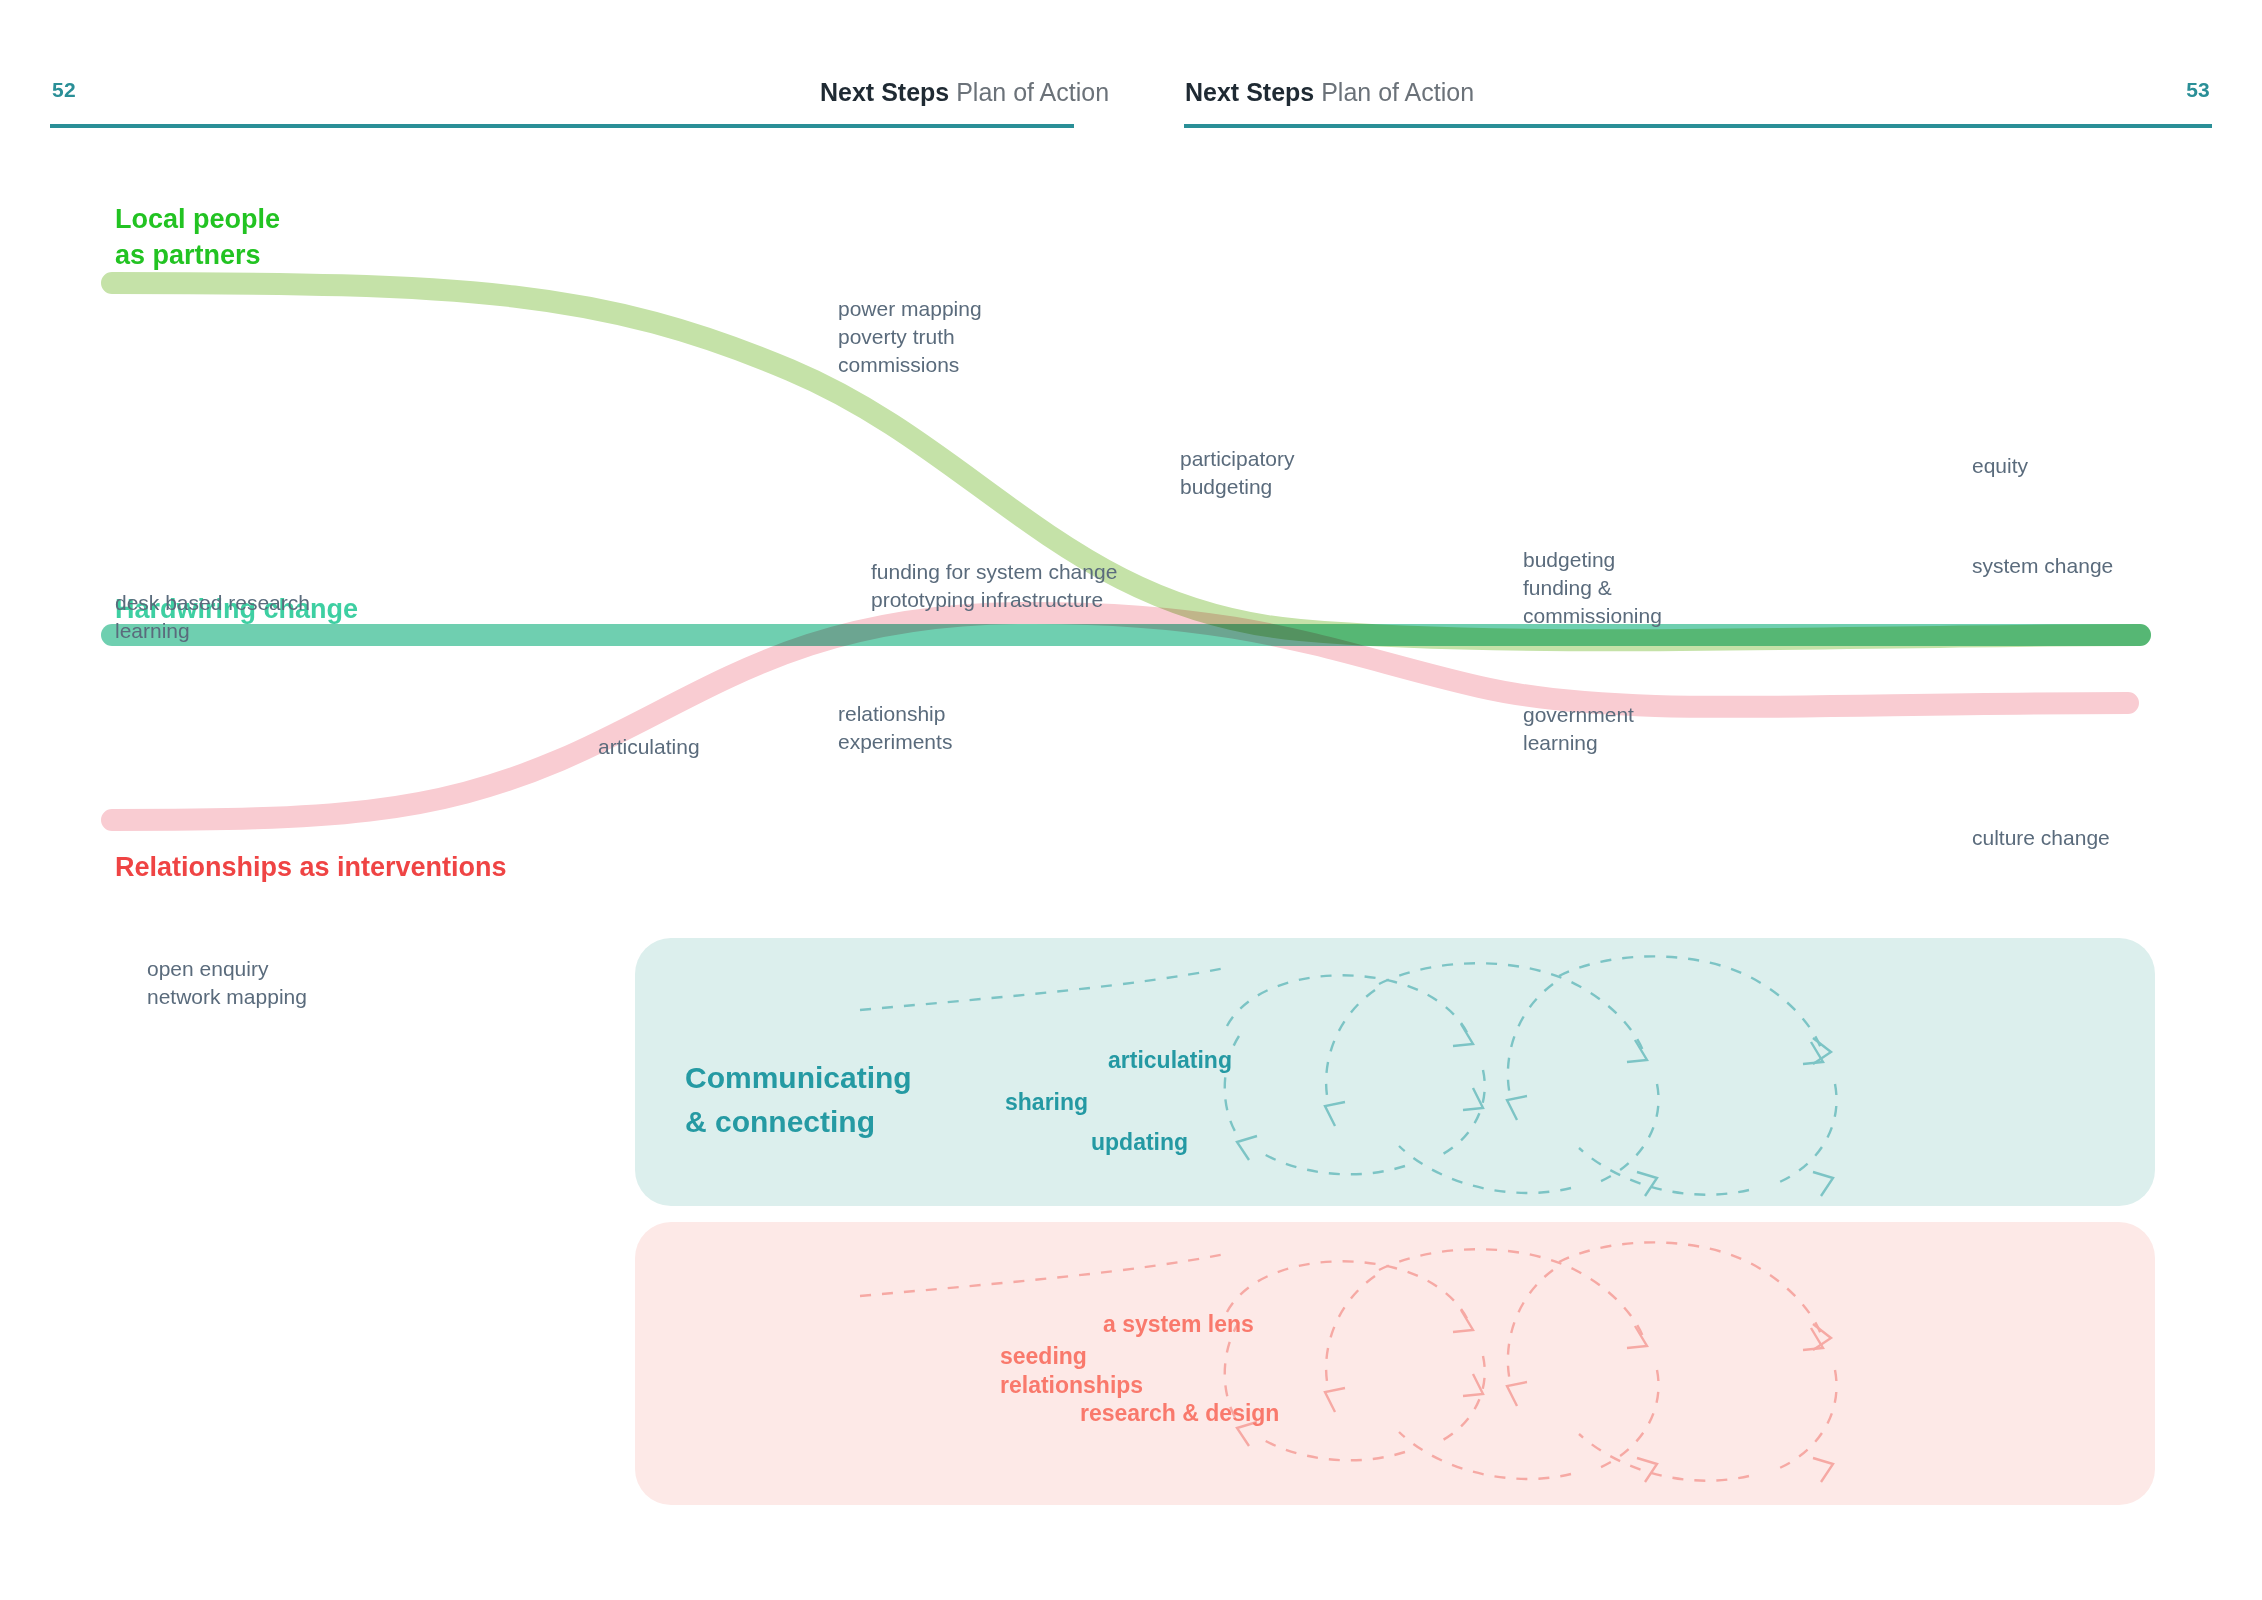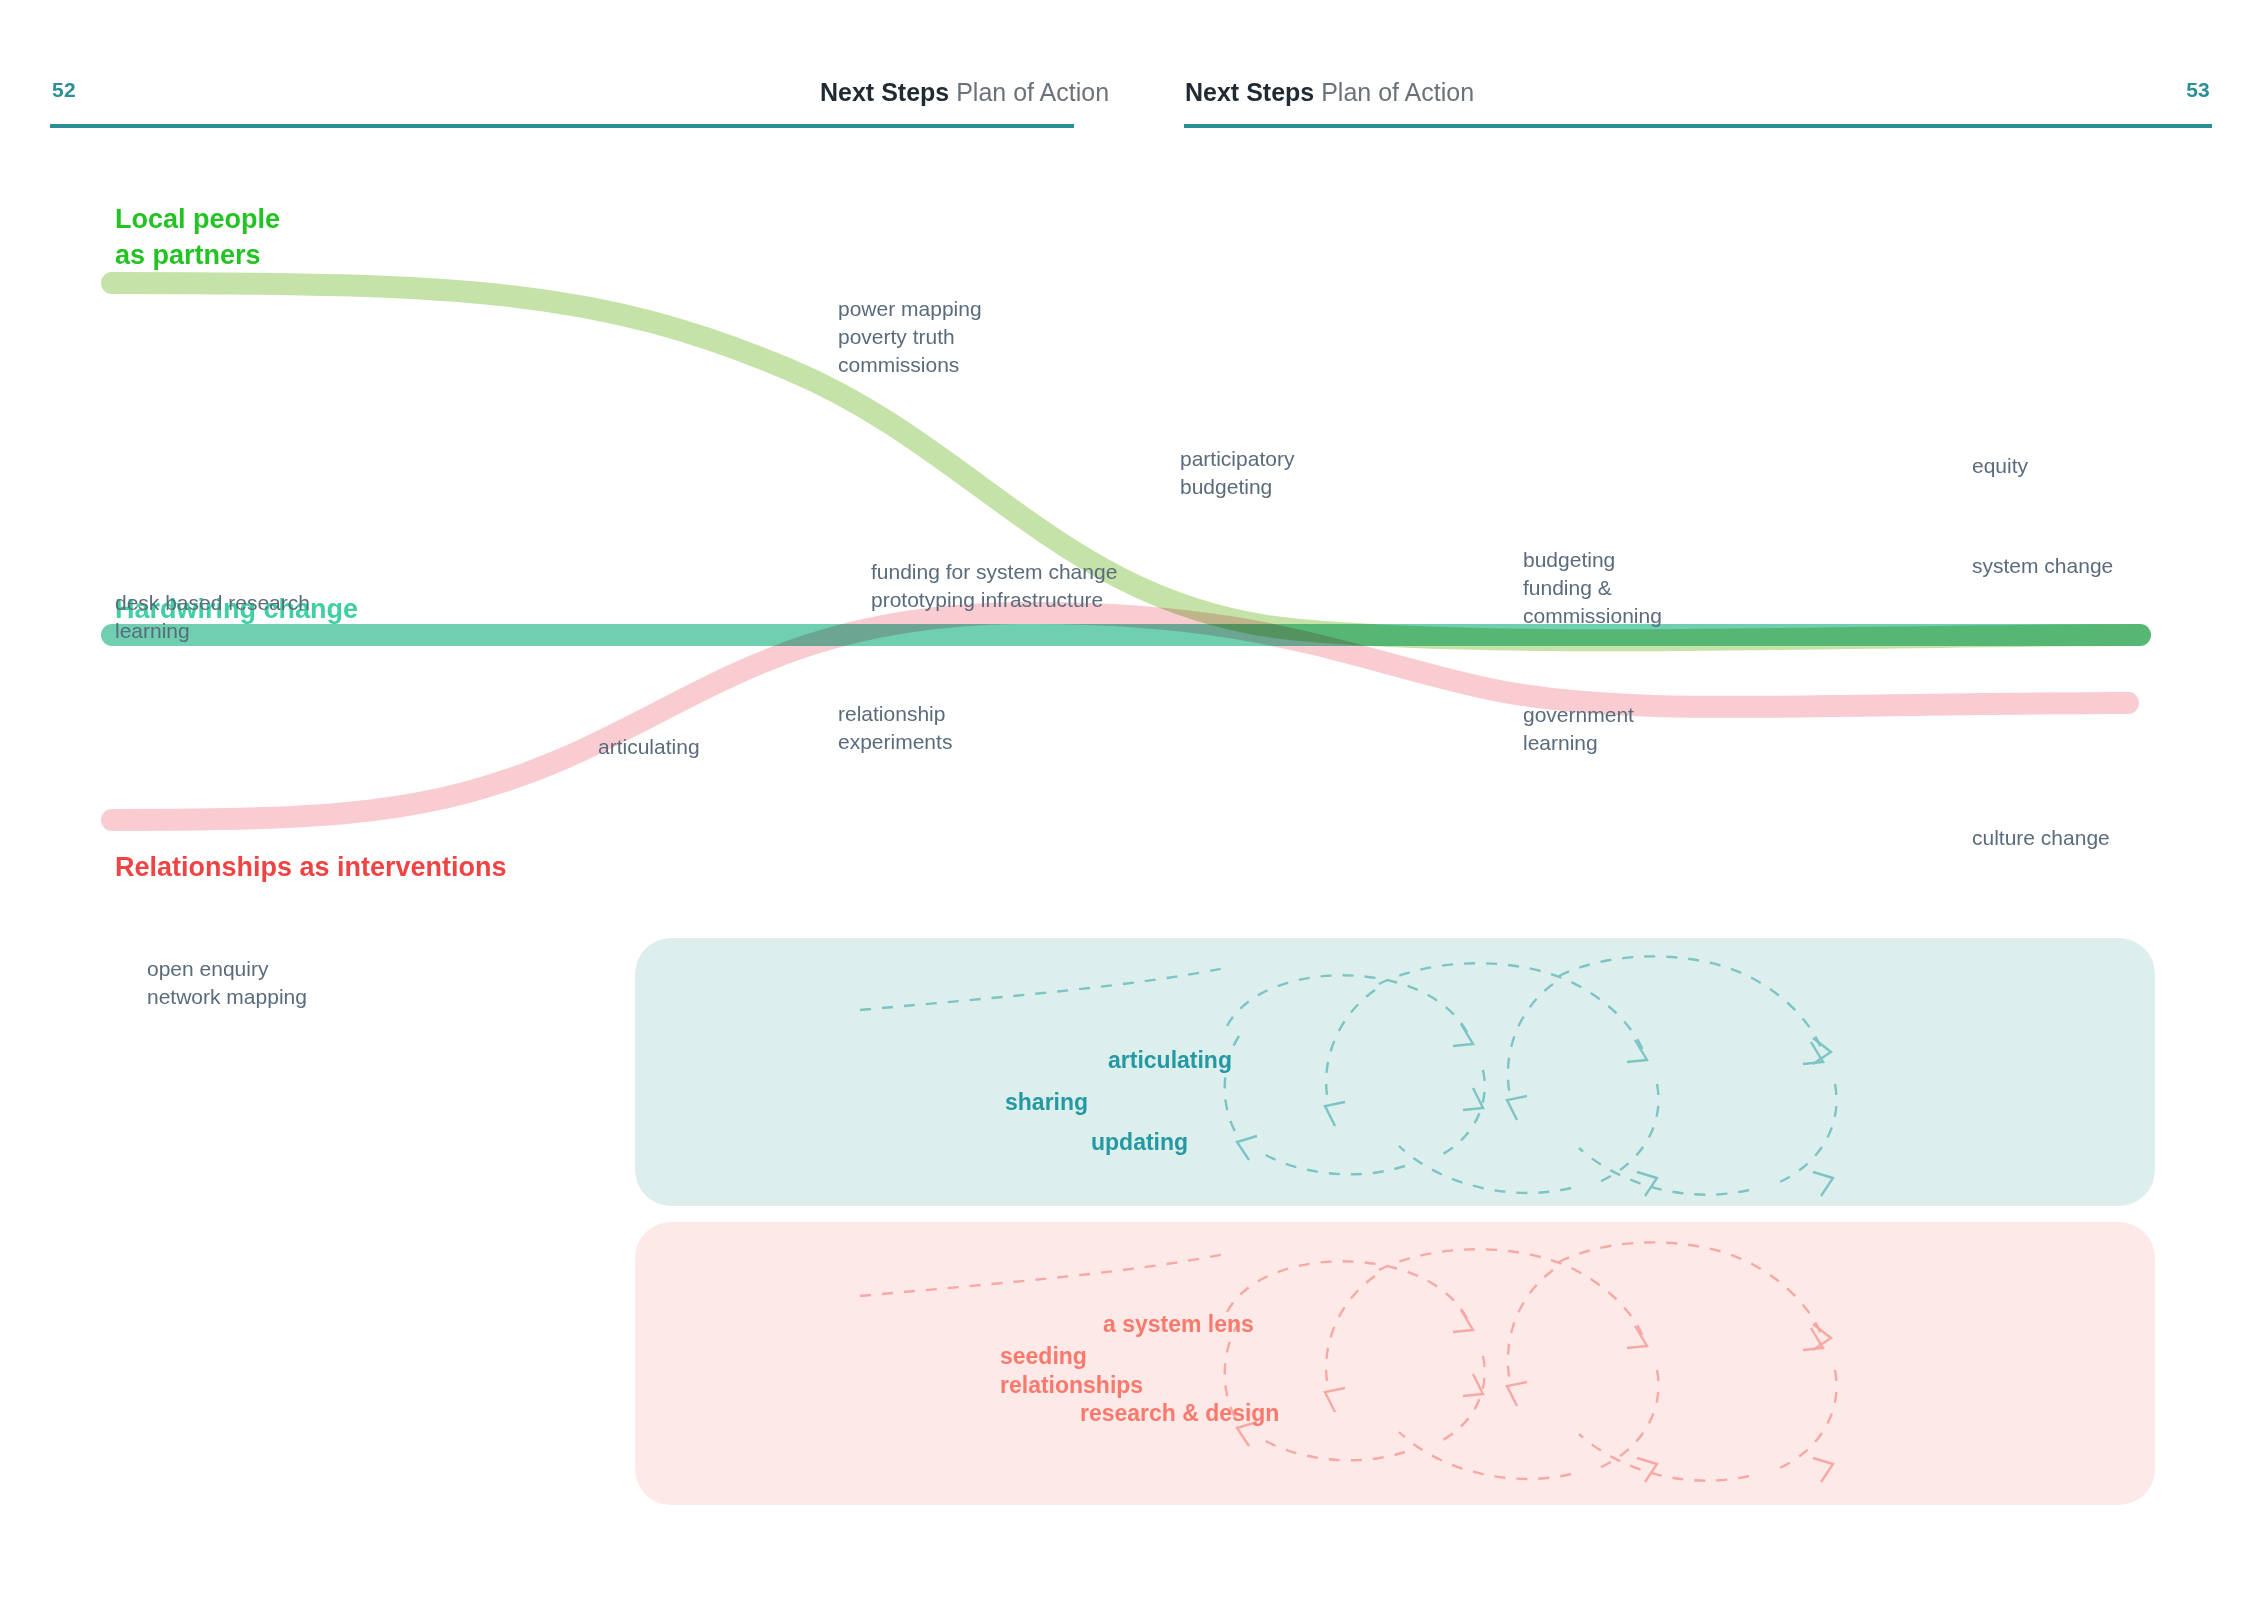--- a/index.html
+++ b/index.html
@@ -155,20 +155,22 @@
         <path d="M1000,102 L1012,122 L992,124"></path>
         <path d="M700,188 L690,168 L710,164"></path>
         <path d="M1010,258 L1022,240 L1002,234"></path>
         <path d="M1178,100 L1196,114 L1178,126"></path>
         <path d="M1176,104 L1188,124 L1168,126"></path>
         <path d="M882,182 L872,162 L892,158"></path>
         <path d="M1186,258 L1198,240 L1178,234"></path>
       </g>
     </svg>
 
+    <div class="panel-title">Communicating
+&amp; connecting</div>
 
     <div class="cyc-lab" style="left:473px;top:108px;">articulating</div>
     <div class="cyc-lab" style="left:370px;top:150px;">sharing</div>
     <div class="cyc-lab" style="left:456px;top:190px;">updating</div>
   </div>
 
   <div class="panel pink">
     <svg width="1520" height="283" viewBox="0 0 1520 283">
       <g fill="none" stroke="#f6a9a4" stroke-width="2.4" stroke-dasharray="11 11" stroke-linecap="butt">
         <path d="M225,74 C 380,60 500,50 590,32"></path>

